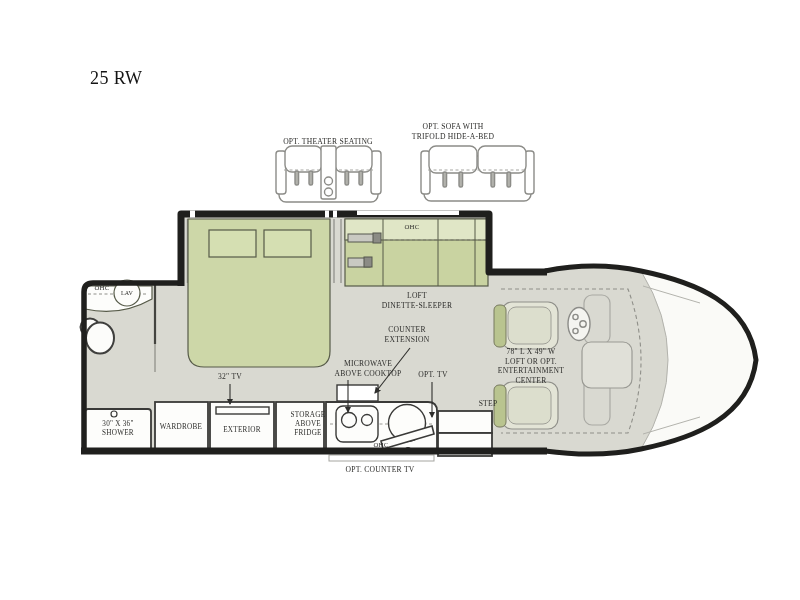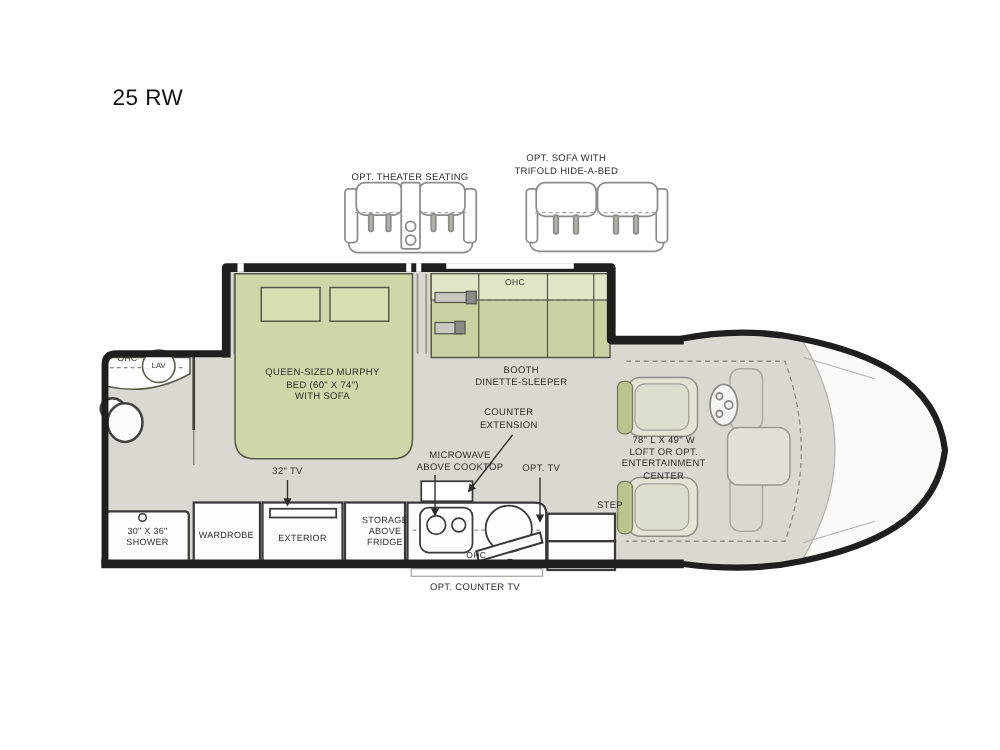--- a/index.html
+++ b/index.html
@@ -1,17 +1,17 @@
 <!DOCTYPE html>
 <html><head>
 <meta charset="utf-8">
 <style>
   html,body{margin:0;padding:0;background:#fff;}
   #stage{position:relative;width:800px;height:600px;background:#ffffff;overflow:hidden;
-         font-family:Liberation Sans, sans-serif;}
+         font-family:Liberation Serif, serif;}
   #plan-svg{position:absolute;left:0;top:0;}
   .lbl{position:absolute;transform:translateX(-50%);text-align:center;
        font-size:7.6px;letter-spacing:0.25px;color:#2e2e2c;
        white-space:pre-line;line-height:1.28;font-weight:500;}
   .lbl.small{font-size:6.8px;}
   .lbl.tiny{font-size:6px;letter-spacing:0.1px;}
   .lbl.boxlbl{font-size:7.2px;}
   #page-title{position:absolute;left:90px;top:68px;font-size:18px;color:#141414;
        letter-spacing:0.4px;white-space:nowrap;}
   #watermark{position:absolute;left:4px;top:576px;font-size:17px;font-weight:bold;
@@ -183,25 +183,22 @@
   </g>
 </svg>
 
   <div id="page-title">25 RW</div>
 
   <div class="lbl" style="left:328px;top:137px;">OPT. THEATER SEATING</div>
   <div class="lbl" style="left:453px;top:122px;">OPT. SOFA WITH
 TRIFOLD HIDE-A-BED</div>
 
   <div class="lbl small" style="left:412px;top:223px;">OHC</div>
-  <div class="lbl" style="left:417px;top:291px;">BOOTH
+  <div class="lbl" style="left:417px;top:291px;">LOFT
 DINETTE-SLEEPER</div>
-  <div class="lbl" style="left:258px;top:293px;">QUEEN-SIZED MURPHY
-BED (60" X 74")
-WITH SOFA</div>
 
   <div class="lbl small" style="left:102px;top:284px;">OHC</div>
   <div class="lbl tiny" style="left:127px;top:290px;">LAV</div>
   <div class="lbl boxlbl" style="left:118px;top:420px;">30" X 36"
 SHOWER</div>
 
   <div class="lbl boxlbl" style="left:181px;top:423px;">WARDROBE</div>
   <div class="lbl boxlbl" style="left:242px;top:426px;">EXTERIOR</div>
   <div class="lbl boxlbl" style="left:308px;top:411px;">STORAGE
 ABOVE

